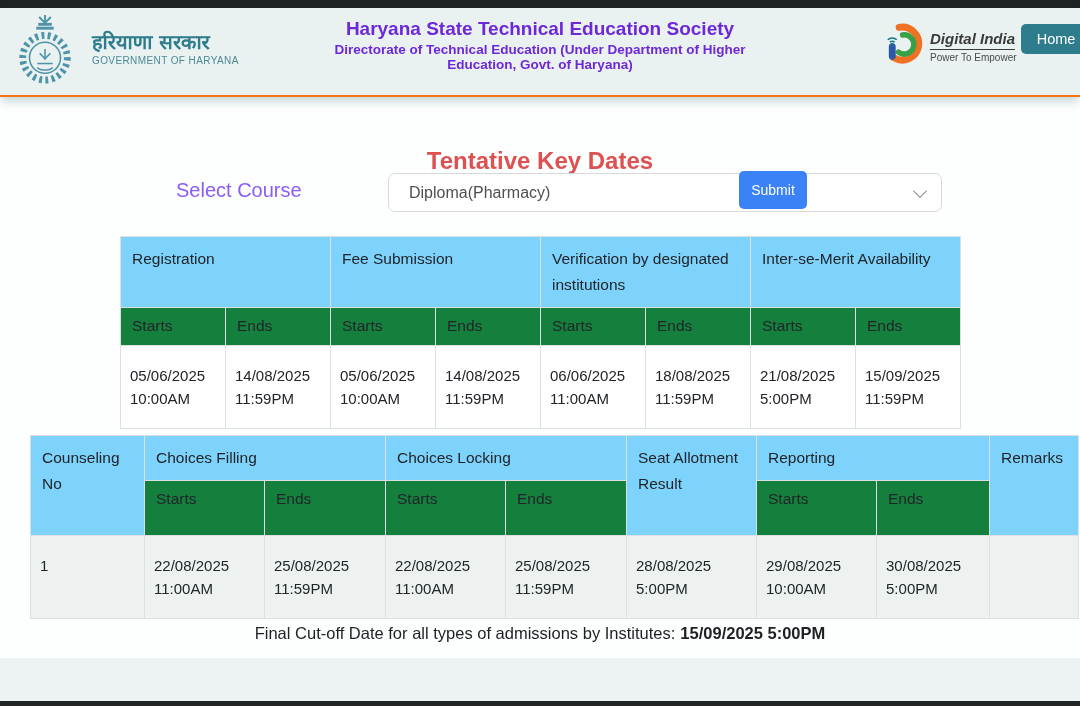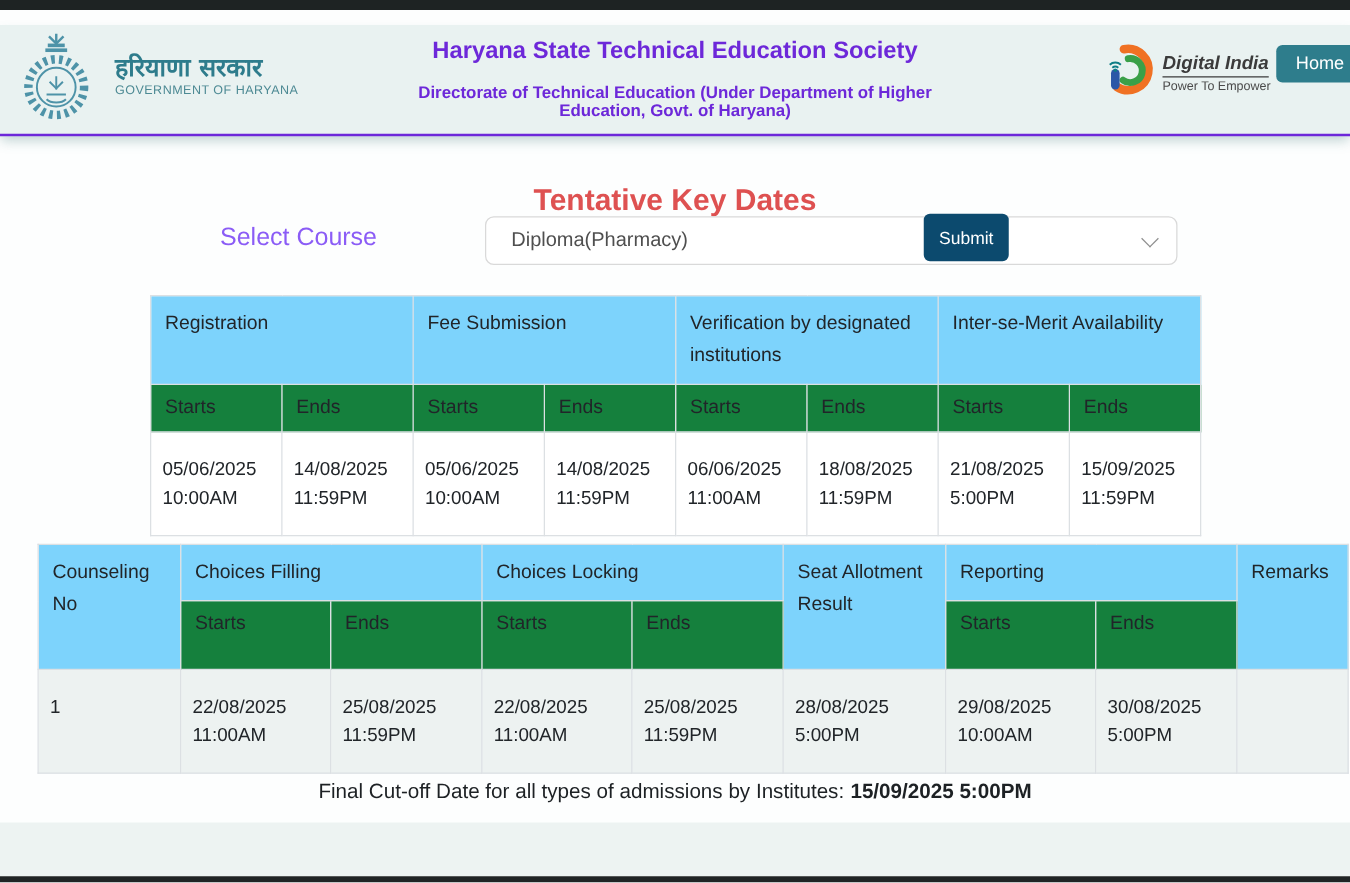--- a/index.html
+++ b/index.html
@@ -11,33 +11,33 @@
     font-family:"Liberation Sans", sans-serif;
     color:#212529;
   }
   
   .topbar{position:absolute;top:0;left:0;width:1080px;height:8px;background:#1e2323;}
   .bottom-strip{position:absolute;top:658px;left:0;width:1080px;height:43px;background:#edf3f2;}
   .bottombar{position:absolute;top:701px;left:0;width:1080px;height:5px;background:#202425;}
 
   
   .header{
-    position:absolute;top:20px;left:0;width:1080px;height:87px;
+    position:absolute;top:8px;left:0;width:1080px;height:87px;
     background:#e9f2f1;
-    border-bottom:2px solid #6d28d9;
+    border-bottom:2px solid #f97316;
     box-shadow:0 5px 9px -1px rgba(84,134,134,.35);
     z-index:5;
   }
   .emblem{position:absolute;left:14px;top:6px;}
   .gov-text{position:absolute;left:92px;top:24px;line-height:1.05;}
   .gov-hindi{font-family:"DejaVu Sans", sans-serif;font-size:20px;color:#2e7c8c;font-weight:700;}
   .gov-english{font-size:10px;color:#4d8a94;letter-spacing:.4px;margin-top:3px;}
   .header-center{position:absolute;left:312px;top:9px;width:456px;text-align:center;color:#6d28d9;}
   .soc-title{font-size:19px;font-weight:700;line-height:23px;}
-  .soc-sub{font-size:13.5px;font-weight:700;line-height:15px;margin-top:14px;}
+  .soc-sub{font-size:13.5px;font-weight:700;line-height:15px;margin-top:2px;}
   .soc-addr{font-size:13.5px;font-weight:700;line-height:15px;margin-top:4px;}
   .di-logo{position:absolute;left:884px;top:11px;}
   .di-text{position:absolute;left:930px;top:22px;}
   .di-name{font-size:15px;font-style:italic;font-weight:700;color:#3b3b3b;border-bottom:1.5px solid #3b3b3b;padding-bottom:2px;display:inline-block;}
   .di-tagline{font-size:10px;color:#4a4a4a;margin-top:2px;}
   .home-btn{
     position:absolute;top:16px;right:-11px;width:70px;height:30px;
     background:#2e7d8c;color:#fff;border:none;border-radius:5px;
     font-family:"Liberation Sans", sans-serif;font-size:14.5px;cursor:pointer;
   }
@@ -51,21 +51,21 @@
     background:#fff;border:1px solid #d9d9d9;border-radius:7px;cursor:pointer;
   }
   .course-select-value{position:absolute;left:20px;top:0;line-height:37px;font-size:16px;color:#4f4f4f;}
   .chevron-down{
     position:absolute;right:16px;top:12px;width:9px;height:9px;
     border-right:1.6px solid #8e8e8e;border-bottom:1.6px solid #8e8e8e;
     transform:rotate(45deg);
   }
   .submit-btn{
     position:absolute;left:350px;top:-3px;width:68px;height:38px;
-    background:#0c4a6e;color:#fff;border:none;border-radius:5px;
+    background:#3b82f6;color:#fff;border:none;border-radius:5px;
     font-family:"Liberation Sans", sans-serif;font-size:14px;font-weight:500;cursor:pointer;
   }
 
   
   table{border-collapse:collapse;table-layout:fixed;}
   th,td{
     border:1px solid #dce0e3;
     font-weight:400;text-align:left;vertical-align:top;
     font-size:15.5px;color:#212529;
   }

